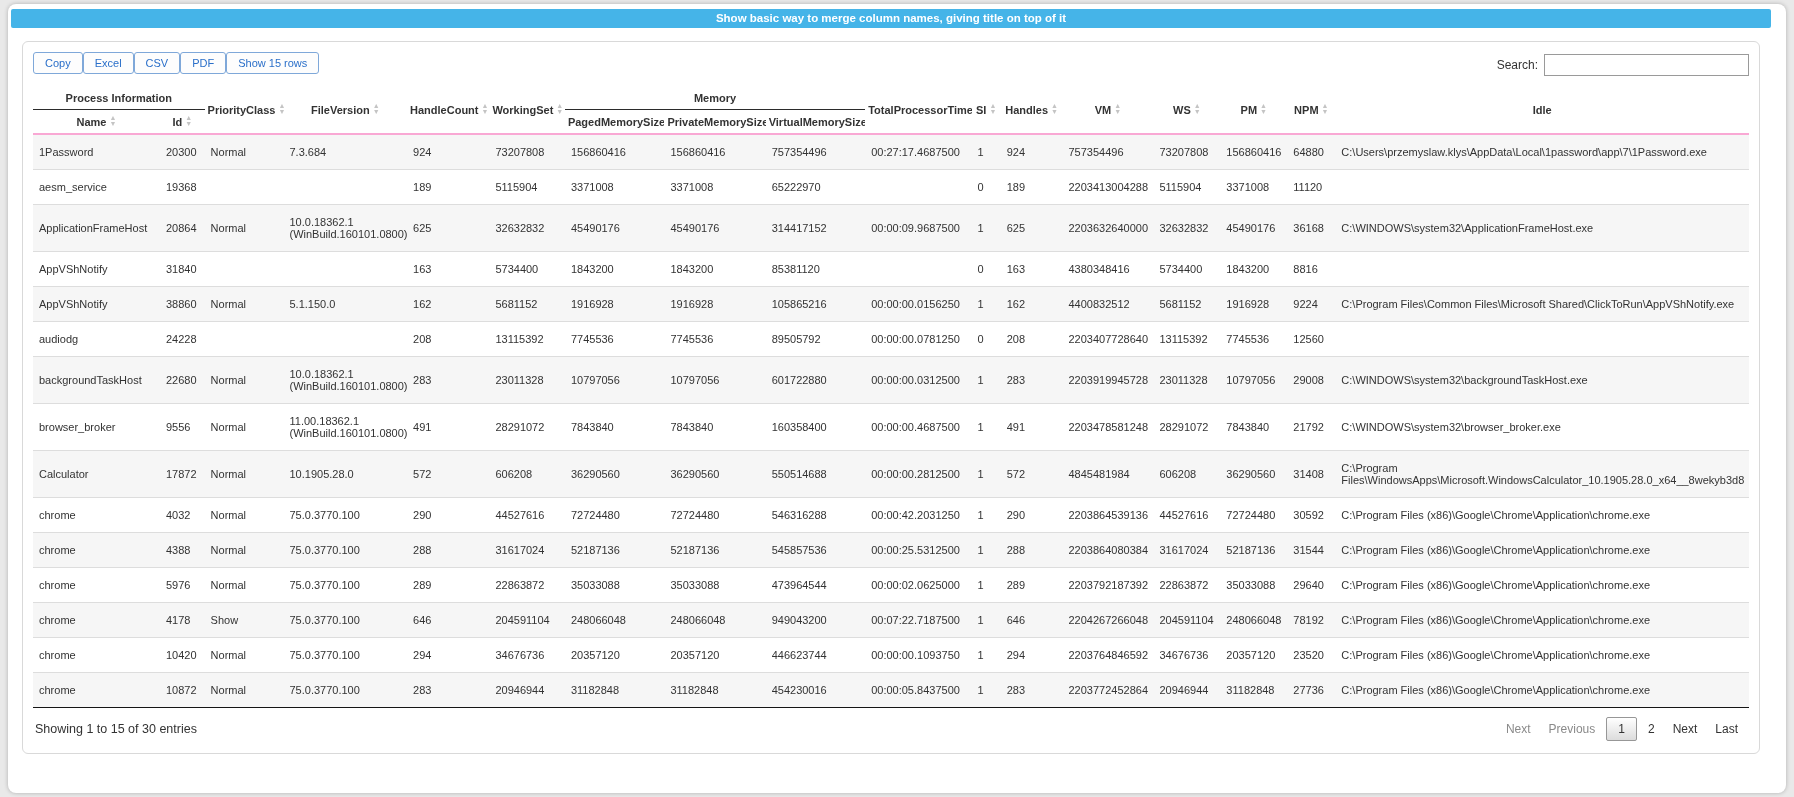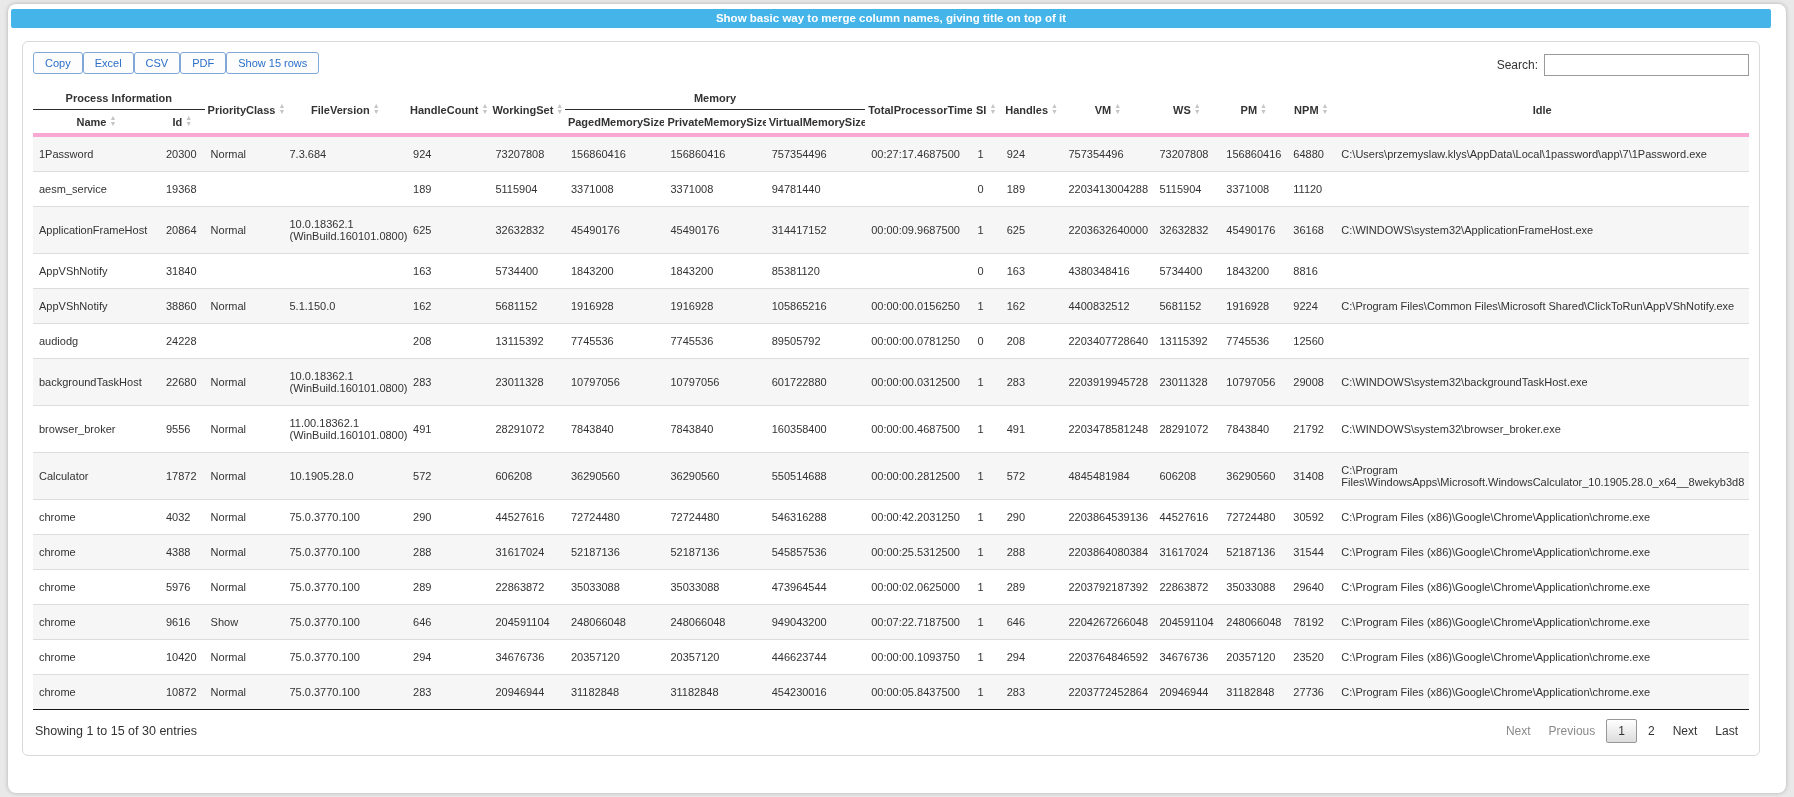--- a/index.html
+++ b/index.html
@@ -63,21 +63,21 @@
   table.dataTable th {
     font-size: 11px;
     font-weight: bold;
     text-align: center;
     vertical-align: middle;
     padding: 5px 3px;
     white-space: nowrap;
     overflow: hidden;
   }
   th.group-th { border-bottom: 1px solid #2b2b2b; }
-  thead tr:last-child th, thead th[rowspan] { border-bottom: 4px solid #f9a8d4; }
+  thead tr:last-child th, thead th[rowspan] { border-bottom: 2px solid #f9a8d4; }
   .th-label { vertical-align: middle; }
   .sort-icon {
     display: inline-flex;
     flex-direction: column;
     margin-left: 3px;
     vertical-align: middle;
     line-height: 4px;
   }
   .sort-icon span { font-size: 7px; color: #c4c4c4; height: 6px; }
   tbody td {
@@ -236,21 +236,21 @@
           </tr>
           <tr>
             <td>aesm_service</td>
             <td>19368</td>
             <td></td>
             <td></td>
             <td>189</td>
             <td>5115904</td>
             <td>3371008</td>
             <td>3371008</td>
-            <td>94781440</td>
+            <td>65222970</td>
             <td></td>
             <td>0</td>
             <td>189</td>
             <td>2203413004288</td>
             <td>5115904</td>
             <td>3371008</td>
             <td>11120</td>
             <td class="path-cell"></td>
           </tr>
           <tr>
@@ -438,21 +438,21 @@
             <td>1</td>
             <td>289</td>
             <td>2203792187392</td>
             <td>22863872</td>
             <td>35033088</td>
             <td>29640</td>
             <td class="path-cell">C:\Program Files (x86)\Google\Chrome\Application\chrome.exe</td>
           </tr>
           <tr>
             <td>chrome</td>
-            <td>9616</td>
+            <td>4178</td>
             <td>Show</td>
             <td>75.0.3770.100</td>
             <td>646</td>
             <td>204591104</td>
             <td>248066048</td>
             <td>248066048</td>
             <td>949043200</td>
             <td>00:07:22.7187500</td>
             <td>1</td>
             <td>646</td>

